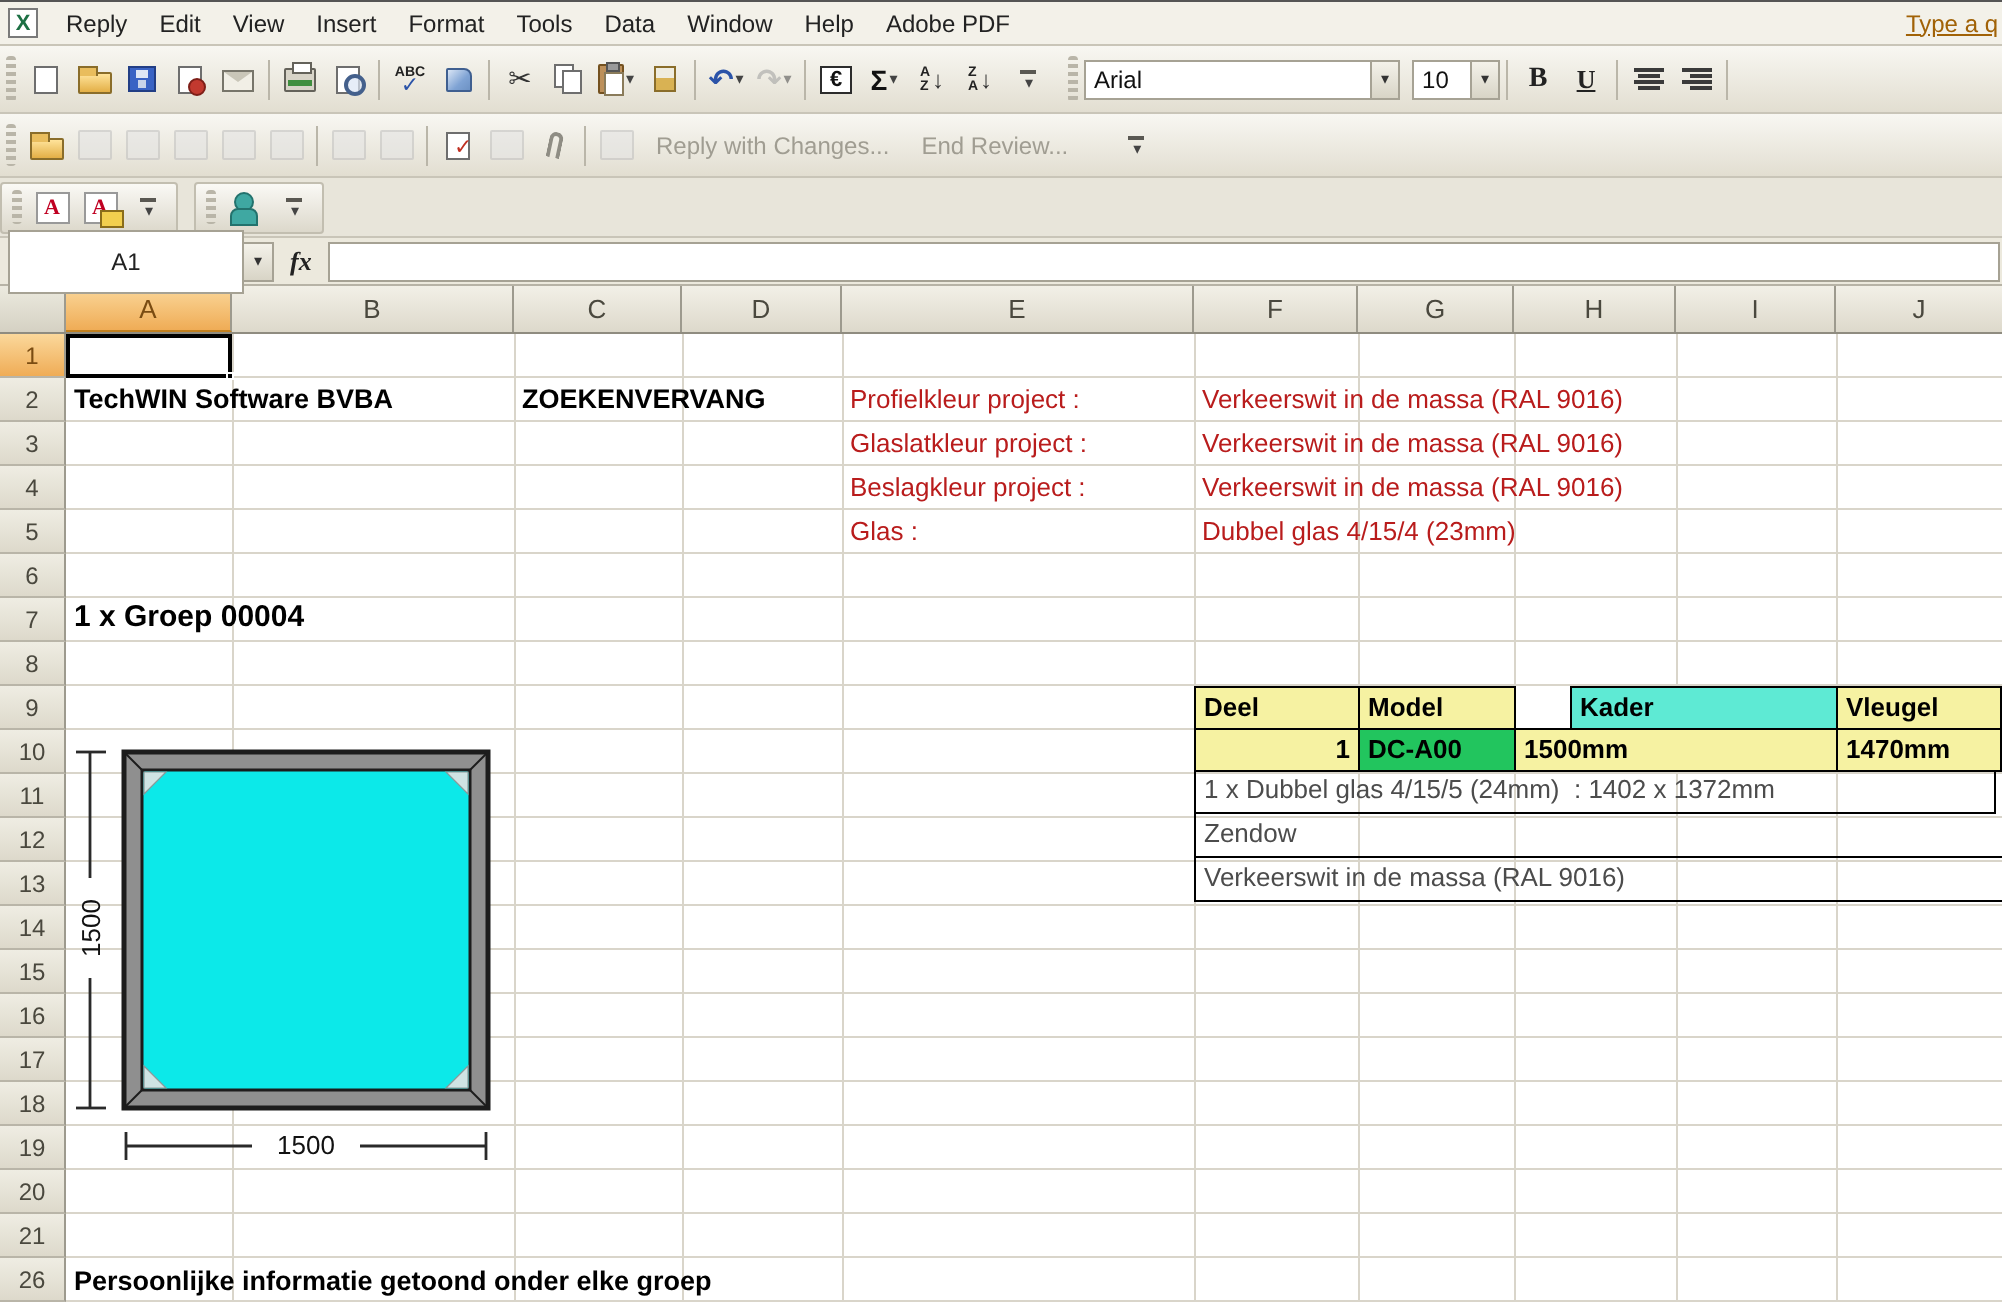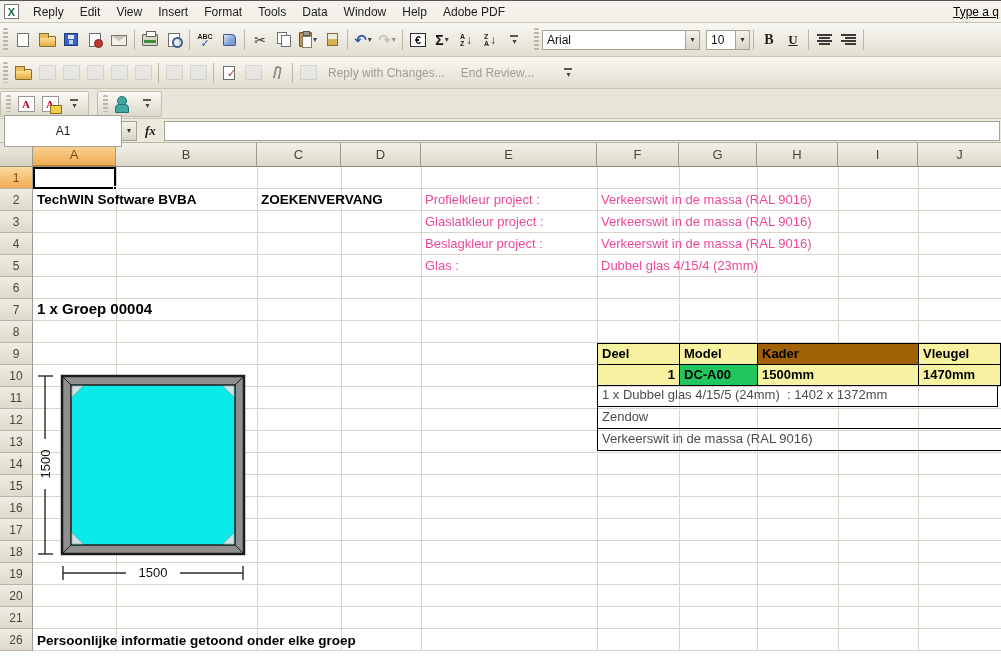--- a/index.html
+++ b/index.html
@@ -26,21 +26,21 @@
   .tbtn { height:24px; min-width:24px; padding:0 2px; display:flex; align-items:center;
           justify-content:center; position:relative; border:1px solid transparent; border-radius:2px; }
   .dd { font-size:8px; color:#444; margin-left:1px; }
   .grey { filter:grayscale(1) opacity(.55); }
 
   
   .menu-item { padding:3px 8px; color:#222; font-size:12px; white-space:nowrap; }
   .xl-logo { width:15px; height:15px; margin:0 6px 0 2px; background:#fff;
              border:1px solid #7a7a7a; color:#1d7044; font-weight:bold; font-size:11px;
              display:flex; align-items:center; justify-content:center; }
-  .help-prompt { margin-left:auto; color:#000000; padding-right:2px; font-size:12px; white-space:nowrap;text-decoration:underline; }
+  .help-prompt { margin-left:auto; color:#a16207; padding-right:2px; font-size:12px; white-space:nowrap;text-decoration:underline; }
 
   
   .ic-page { width:12px; height:14px; background:#fff; border:1px solid #6e6e6e; position:relative; }
   .ic-folder { width:17px; height:11px; background:linear-gradient(#ffe39a,#e3af46); border:1px solid #8a6d2a; border-radius:1px; position:relative; margin-top:3px; }
   .ic-folder:before { content:""; position:absolute; top:-4px; left:-1px; width:8px; height:4px;
                       background:#e9bd5d; border:1px solid #8a6d2a; border-bottom:none; }
   .ic-save { width:14px; height:13px; background:#3a63c4; border:1px solid #223e85; position:relative; }
   .ic-save:before { content:""; position:absolute; top:1px; left:3px; right:3px; height:4px; background:#dfe7f5; }
   .ic-save:after { content:""; position:absolute; bottom:1px; left:4px; right:4px; height:4px; background:#c9d4ea; }
   .ic-dot-red:after { content:""; position:absolute; right:-3px; bottom:-2px; width:7px; height:7px;
@@ -120,21 +120,21 @@
   .ch.sel { background:linear-gradient(#fbd89b,#efac56); color:#7a4c12; border-bottom:1px solid #c2801e; }
   #sheet { position:relative; width:1001px; height:490px; background:#fff; overflow:hidden; }
   #rowheaders { position:absolute; left:0; top:0; width:33px; }
   .rh { width:33px; height:22px; background:linear-gradient(#efede3,#ddd9cb); border-right:1px solid #9d9a8e;
         border-bottom:1px solid #b9b5a8; display:flex; align-items:center; justify-content:center;
         color:#4a483e; font-size:12px; }
   .rh.sel { background:linear-gradient(#fbd89b,#efac56); color:#7a4c12; }
   #cellsbg { position:absolute; left:33px; top:0; right:0; height:484px;
              background:repeating-linear-gradient(to bottom,transparent 0 21px,#d9d5ca 21px 22px); }
   .vline { position:absolute; top:0; width:1px; height:484px; background:#d9d5ca; }
-  .ct { position:absolute; height:22px; line-height:21px; font-size:13px; color:#ec4899; white-space:pre; }
+  .ct { position:absolute; height:22px; line-height:21px; font-size:13px; color:#b91c1c; white-space:pre; }
   .ct.b { font-weight:bold; color:#000; font-size:13.5px; }
   
   #selection { position:absolute; left:33px; top:0; width:83px; height:22px; border:2px solid #000; }
   #selection .fill-handle { position:absolute; right:-3px; bottom:-3px; width:4px; height:4px;
                             background:#000; border:1px solid #fff; }
   
   .gt-cell { position:absolute; height:22px; line-height:20px; border:1px solid #000;
              font-size:13px; font-weight:bold; color:#000; padding-left:4px; }
   .gt-line { position:absolute; height:22px; line-height:20px; font-size:13px; color:#4c4c4c;
              padding-left:4px; border-left:1px solid #000; border-bottom:1px solid #000; white-space:pre; }
@@ -444,21 +444,21 @@
     <span class="ct" style="left:601px;top:44px">Verkeerswit in de massa (RAL 9016)</span>
     <span class="ct" style="left:425px;top:66px">Beslagkleur project :</span>
     <span class="ct" style="left:601px;top:66px">Verkeerswit in de massa (RAL 9016)</span>
     <span class="ct" style="left:425px;top:88px">Glas :</span>
     <span class="ct" style="left:601px;top:88px">Dubbel glas 4/15/4 (23mm)</span>
     <span class="ct b" style="left:37px;top:131px;font-size:15px">1 x Groep 00004</span>
     <span class="ct b" style="left:37px;top:463px">Persoonlijke informatie getoond onder elke groep</span>
 
     <div class="gt-cell" style="left:597px;top:176px;width:83px;background:#f6f2a2">Deel</div>
     <div class="gt-cell" style="left:679px;top:176px;width:79px;background:#f6f2a2">Model</div>
-    <div class="gt-cell" style="left:757px;top:176px;width:162px;background:#a16207">Kader</div>
+    <div class="gt-cell" style="left:785px;top:176px;width:162px;background:#5eead4">Kader</div>
     <div class="gt-cell" style="left:918px;top:176px;width:83px;background:#f6f2a2">Vleugel</div>
     <div class="gt-cell" style="left:597px;top:197px;width:83px;background:#f6f2a2;text-align:right;padding-right:4px">1</div>
     <div class="gt-cell" style="left:679px;top:197px;width:79px;background:#22c55e">DC-A00</div>
     <div class="gt-cell" style="left:757px;top:197px;width:162px;background:#f6f2a2">1500mm</div>
     <div class="gt-cell" style="left:918px;top:197px;width:83px;background:#f6f2a2">1470mm</div>
     <div class="gt-line" style="left:597px;top:218px;width:401px;border-right:1px solid #000">1 x Dubbel glas 4/15/5 (24mm)  : 1402 x 1372mm</div>
     <div class="gt-line" style="left:597px;top:240px;width:404px">Zendow</div>
     <div class="gt-line" style="left:597px;top:262px;width:404px">Verkeerswit in de massa (RAL 9016)</div>
 
     <svg width="232" height="226" viewBox="0 0 232 226" style="position:absolute;left:30px;top:200px">

